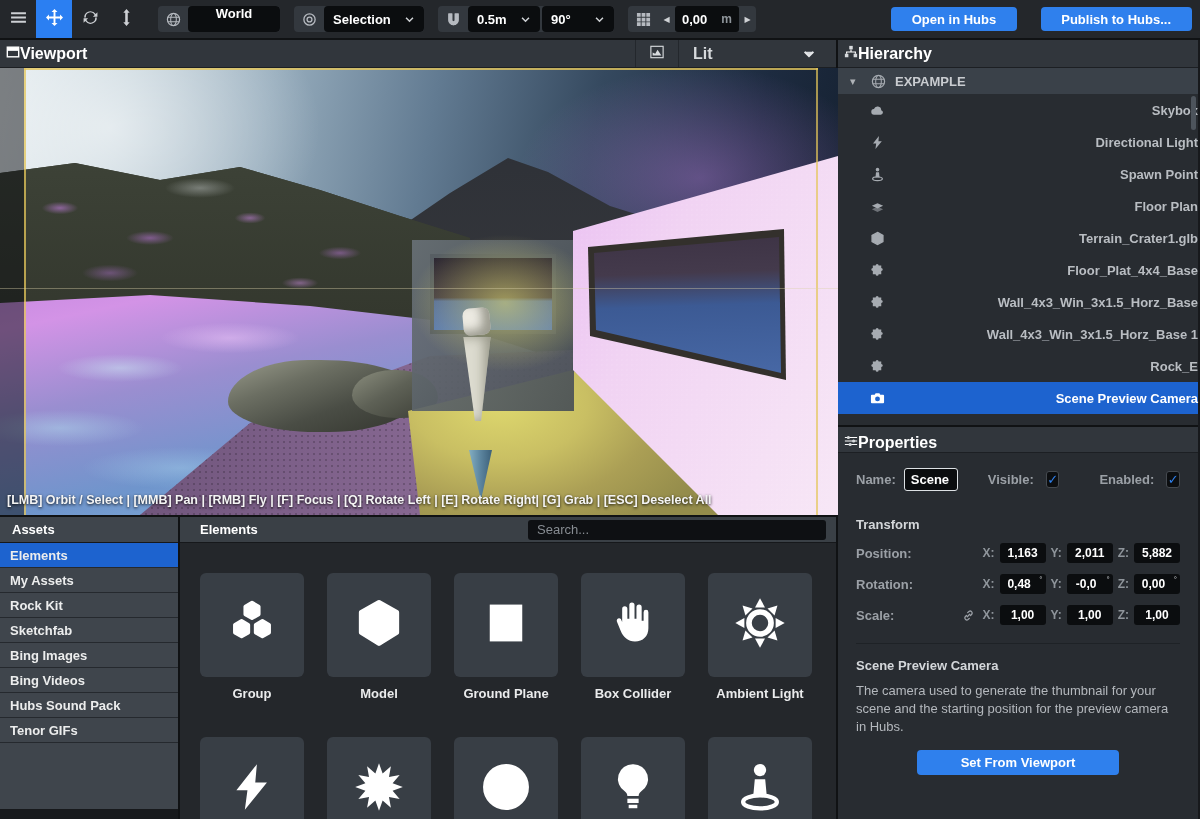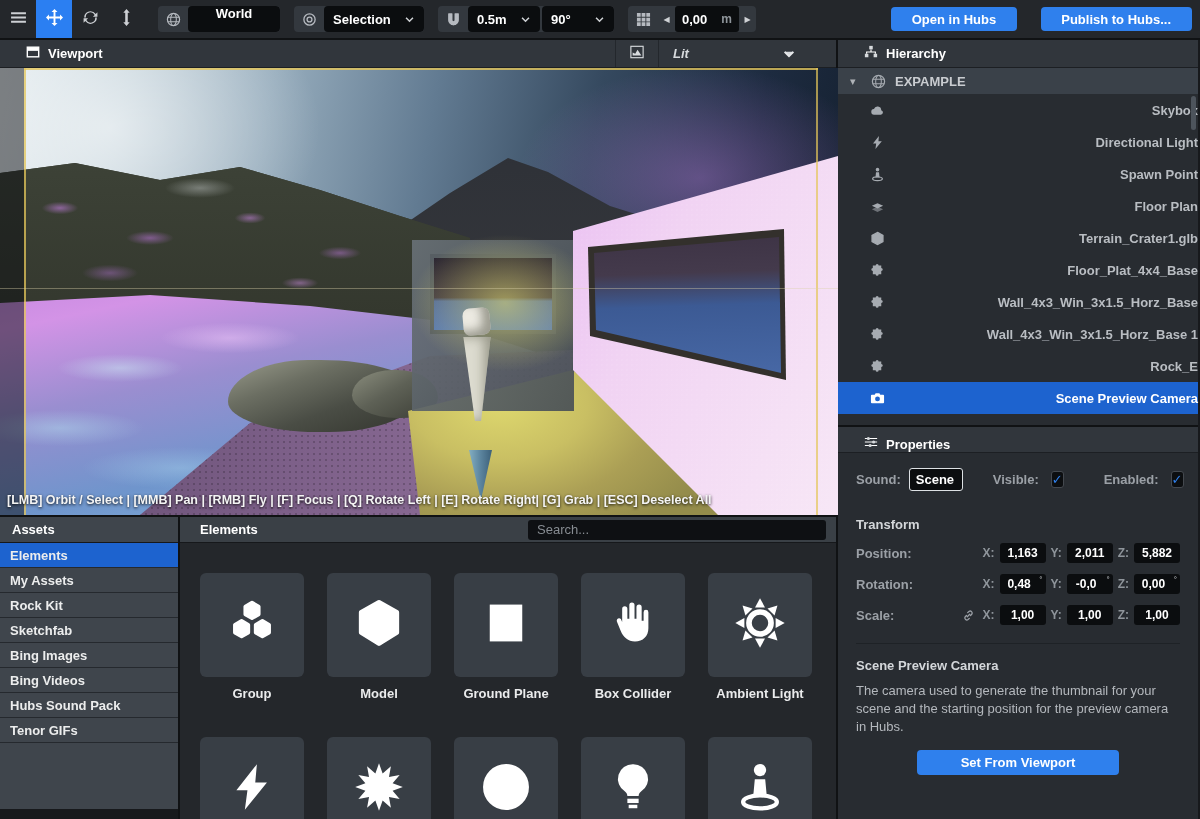--- a/index.html
+++ b/index.html
@@ -36,24 +36,24 @@
     padding:0 21px; font-size:13px; font-weight:700; cursor:pointer;
     font-family:"Liberation Sans",sans-serif; }
   .btn-open { margin-right:24px; } .btn-publish { margin-right:8px;padding-left:20px; }
 
   
   .main { flex:1; display:flex; min-height:0; }
   .left-col { width:838px; flex:none; display:flex; flex-direction:column; border-right:2px solid #101214; }
   .right-col { width:360px; flex:none; display:flex; flex-direction:column; background:#282c31; }
 
   .panel-header { height:28px; flex:none; background:#31363c; display:flex; align-items:center;
-    padding:0 26px; color:#fff; font-size:13px; font-weight:700; gap:8px;
+    padding:0 6px; color:#fff; font-size:16px; font-weight:700; 
     border-bottom:1px solid #1c1f23; }
   .panel-header svg { width:14px; height:14px; fill:#d7dadd; }
-  .vh-right { margin-left:auto; display:flex; align-self:stretch; align-items:stretch;font-style:italic; }
+  .vh-right { margin-left:auto; display:flex; align-self:stretch; align-items:stretch; }
   .vh-cell { display:flex; align-items:center; padding:0 14px; border-left:1px solid #23272c; color:#d7dadd; }
   .vh-lit { width:152px; justify-content:space-between; cursor:pointer; }
   .vh-stats { cursor:pointer; }
   .vh-cell .chev { color:#e6e8ea; display:flex; }
 
   
   .canvas { position:relative; width:838px; height:447px; flex:none; overflow:hidden;
     background:linear-gradient(100deg,#e6edf0 0%,#c4d3db 14%,#97adbd 30%,#627b92 48%,#35495f 66%,#1d2b40 84%,#131e2c 100%); }
   .canvas > div { position:absolute; }
   .lyr { inset:0; }
@@ -579,21 +579,21 @@
               <path d="M1 4h14M1 8h14M1 12h14" stroke="currentColor" fill="none" stroke-width="1.3"></path>
               <circle cx="5" cy="4" r="1.8"></circle>
               <circle cx="11" cy="8" r="1.8"></circle>
               <circle cx="7" cy="12" r="1.8"></circle>
             </svg></span>
         <span>Properties</span>
       </div>
 
       <div class="props-body">
         <div class="prow">
-          <span>Sound:</span>
+          <span>Name:</span>
           <input class="name-input" type="text" value="Scene" style="">
           <span class="lbl-visible">Visible:</span>
           <div class="checkbox">
               <span>✓</span>
             </div>
           <span class="lbl-enabled">Enabled:</span>
           <div class="checkbox">
               <span>✓</span>
             </div>
         </div>

